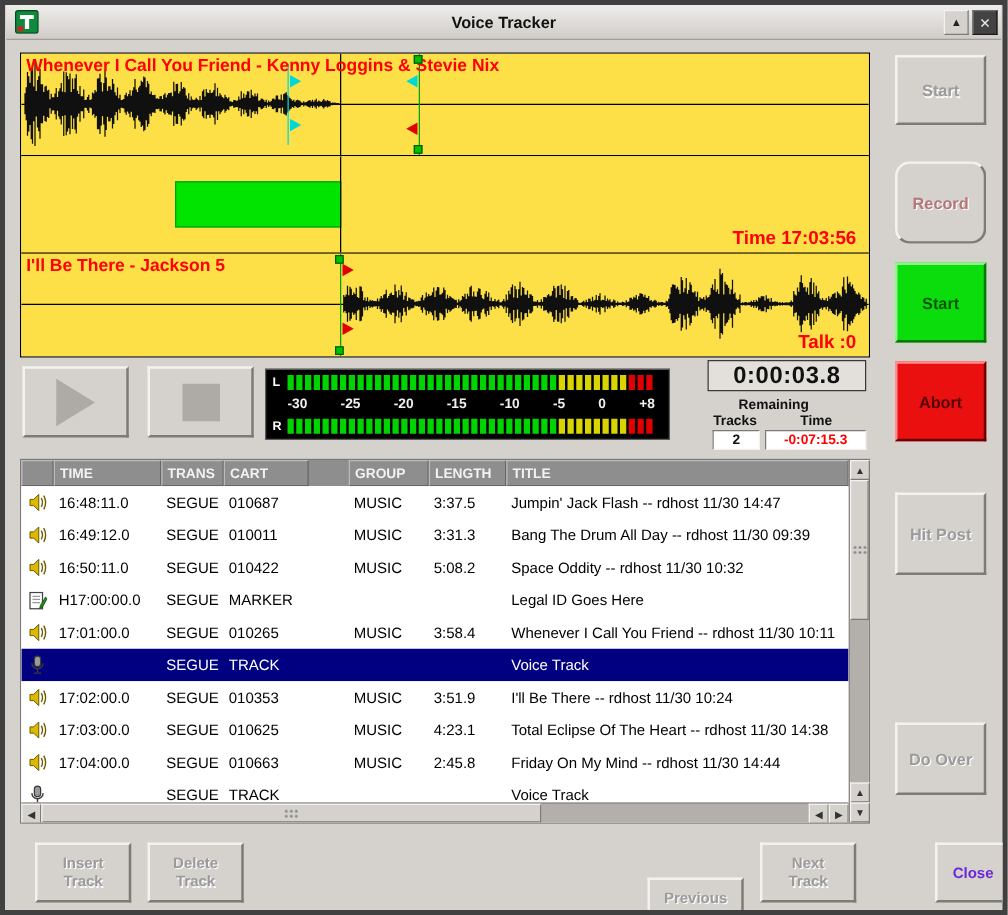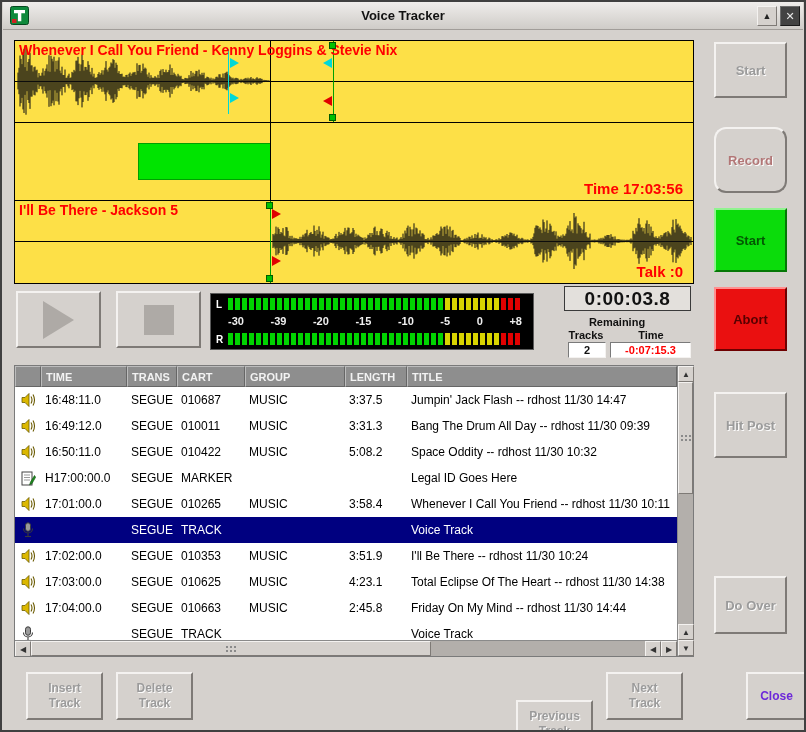--- a/index.html
+++ b/index.html
@@ -1,18 +1,18 @@
 <!DOCTYPE html>
 <html><head>
 <meta charset="utf-8">
 <style>
   *{margin:0;padding:0;box-sizing:border-box;}
   html,body{width:806px;height:732px;}
   body{font-family:"Liberation Sans",sans-serif;background:#8d8a86;}
-  .window{position:relative;width:806px;height:732px;background:#d5d1cd;border:2px solid #404040;overflow:hidden;}
+  .window{position:relative;width:806px;height:732px;background:#d5d1cd;border:4px solid #404040;overflow:hidden;}
 
   
   .titlebar{position:absolute;left:1px;top:0;right:1px;height:28px;background:linear-gradient(#efedeb,#cfccc8);border-bottom:1px solid #a19d99;}
   .tb-title{position:absolute;left:0;right:0;top:6px;text-align:center;font-weight:bold;font-size:13px;color:#111;}
   .tb-icon{position:absolute;left:7px;top:4px;width:19px;height:19px;}
   .tb-controls{position:absolute;right:3px;top:4px;display:flex;gap:3px;}
   .tb-btn{width:20px;height:20px;display:flex;align-items:center;justify-content:center;font-size:9px;background:#d5d1cd;border:1px solid;border-color:#f4f2f0 #7e7a76 #7e7a76 #f4f2f0;color:#222;cursor:default;}
   .tb-btn.dark{background:#434343;color:#e8e8e8;border-color:#6e6e6e #1a1a1a #1a1a1a #6e6e6e;font-size:11px;}
 
   
@@ -67,21 +67,21 @@
   
   .log{position:absolute;left:12px;top:363px;width:680px;height:292px;border:1px solid #7a7a7a;background:#fff;display:flex;}
   .log-main{flex:1;display:flex;flex-direction:column;overflow:hidden;}
   .log-header{display:flex;height:21px;background:#8e8e8e;flex:none;}
   .hcell{border:1px solid;border-color:#bcbcbc #666 #666 #bcbcbc;color:#f2f2f2;font-size:11px;font-weight:bold;display:flex;align-items:center;padding-left:4px;overflow:hidden;flex:none;}
   .log-body{flex:1;overflow:hidden;background:#fff;}
   .log-row{display:flex;height:26px;align-items:center;background:#fff;color:#000;}
   .log-row.selected{background:#000080;color:#fff;}
   .cell{font-size:12px;padding-left:4px;white-space:nowrap;overflow:hidden;flex:none;}
   .c0{width:26px;display:flex;justify-content:center;padding-left:0;}
-  .c1{width:86px;}.c2{width:50px;}.c3{width:68px;}.c4{width:100px;}.c5{width:62px;}
+  .c1{width:86px;}.c2{width:50px;}.c3{width:68px;}.c4{width:64px;margin-left:32px;}.c5{width:62px;}
   .c6{flex:1 1 auto;}
   .hscroll{height:16px;display:flex;background:#b3afab;border-top:1px solid #8a8a8a;flex:none;align-items:stretch;}
   .vscroll{width:16px;display:flex;flex-direction:column;background:#b3afab;border-left:1px solid #8a8a8a;flex:none;}
   .sbtn{width:16px;height:16px;background:#d5d1cd;border:1px solid;border-color:#f4f2f0 #7e7a76 #7e7a76 #f4f2f0;display:flex;align-items:center;justify-content:center;font-size:8px;color:#333;flex:none;}
   .vthumb{height:112px;background:#d5d1cd;border:1px solid;border-color:#f4f2f0 #7e7a76 #7e7a76 #f4f2f0;flex:none;display:flex;align-items:center;justify-content:center;}
   .hthumb{width:400px;background:#d5d1cd;border:1px solid;border-color:#f4f2f0 #7e7a76 #7e7a76 #f4f2f0;flex:none;display:flex;align-items:center;justify-content:center;}
   .grip{width:12px;height:8px;background-image:radial-gradient(circle,#8a8a8a 1px,transparent 1.2px);background-size:4px 4px;}
   .strack{flex:1;}
 
   
@@ -209,21 +209,21 @@
           <span class="seg y"></span>
           <span class="seg y"></span>
           <span class="seg y"></span>
           <span class="seg r"></span>
           <span class="seg r"></span>
           <span class="seg r"></span>
         </span>
     </div>
     <div class="scale-row" id="scale-row">
         <span>-30</span>
-        <span>-39</span>
+        <span>-25</span>
         <span>-20</span>
         <span>-15</span>
         <span>-10</span>
         <span>-5</span>
         <span>0</span>
         <span>+8</span>
       </div>
     <div class="meter-row">
       <span class="meter-label">R</span>
       <span class="segs" id="segs-r">

